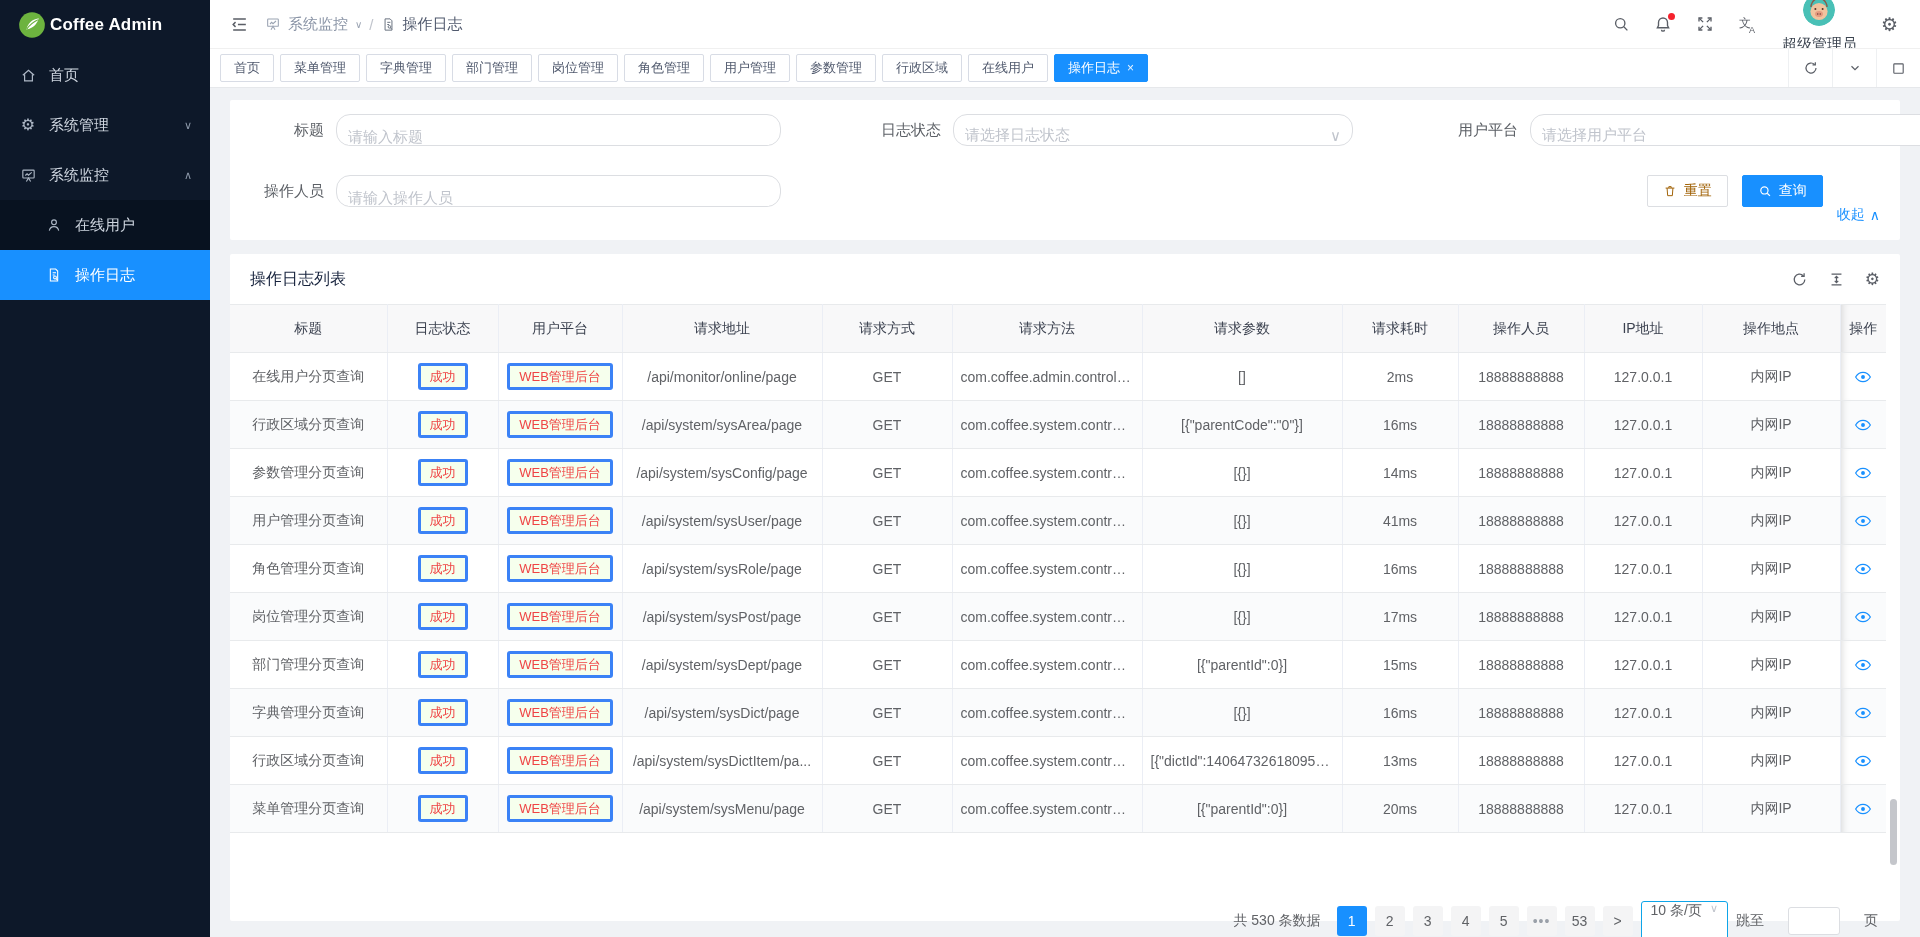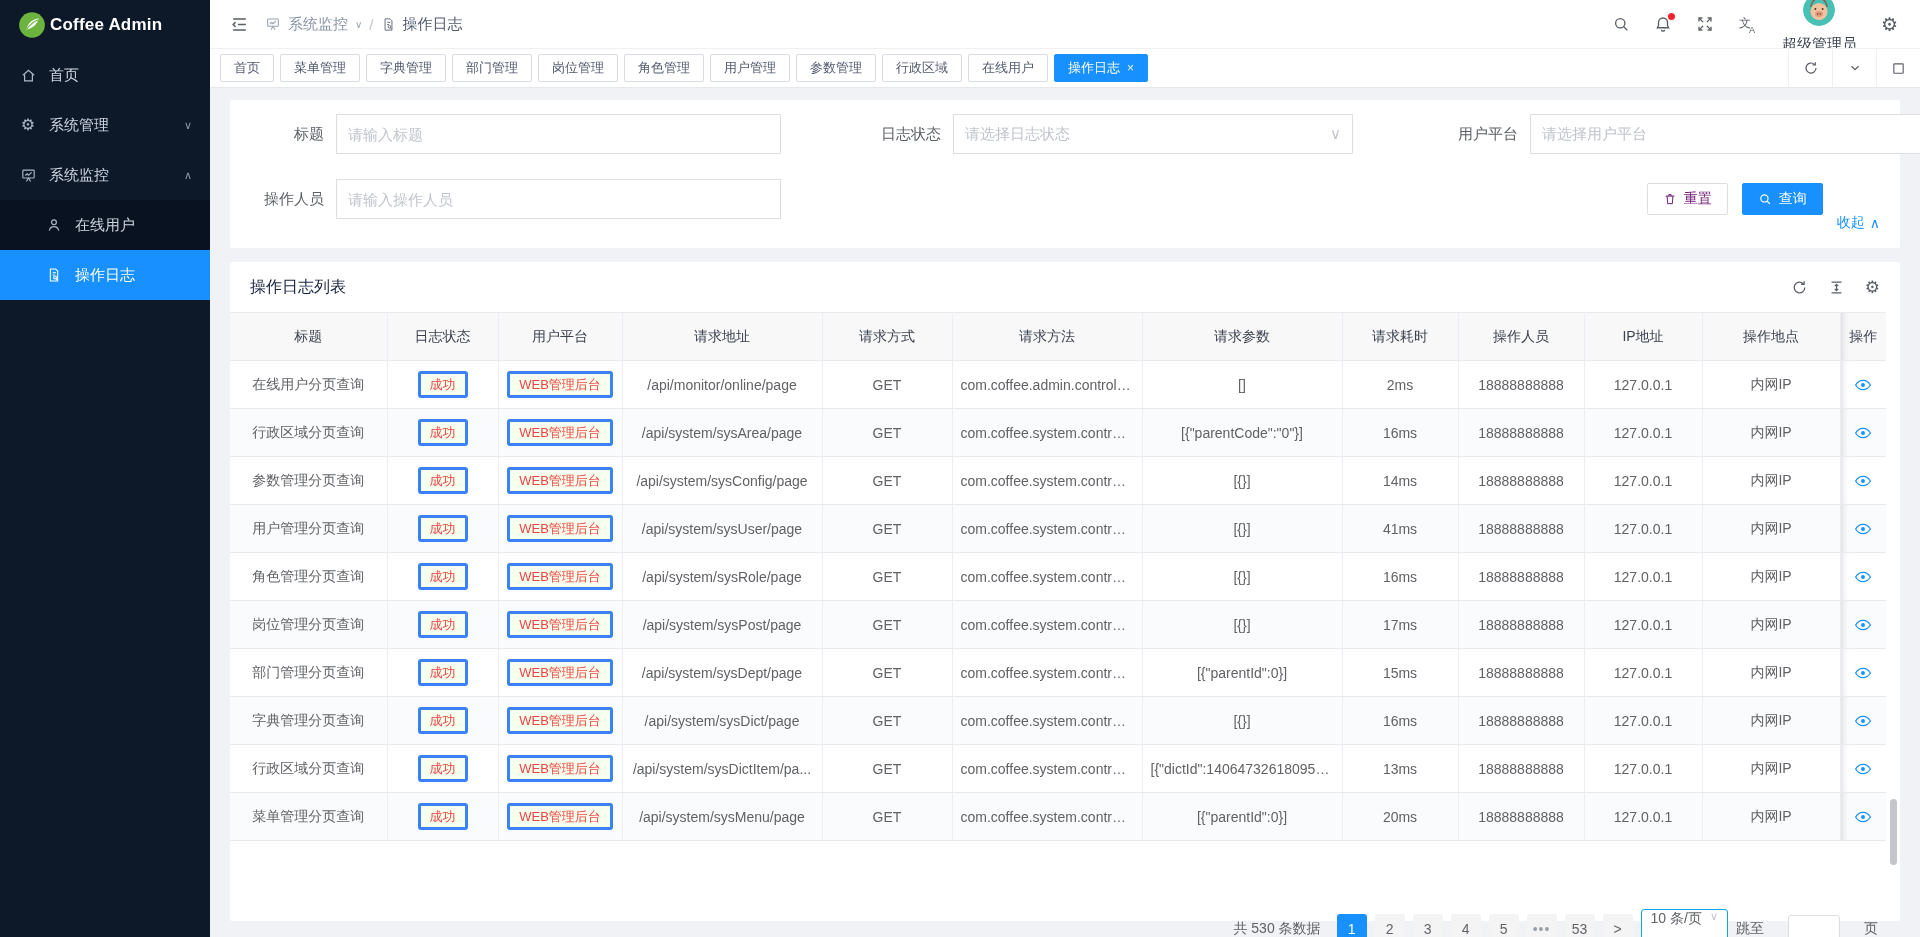--- a/index.html
+++ b/index.html
@@ -46,27 +46,27 @@
   
   .content { flex:1; padding:12px 20px 16px; display:flex; flex-direction:column; gap:14px; min-height:0; }
 
   .card { background:#fff; border-radius:2px; }
 
   .filter-card { padding:14px 20px 4px; flex-shrink:0; }
   .frow { display:flex; align-items:center; margin-bottom:12px; }
   .field { display:flex; align-items:center; }
   .field label { text-align:right; padding-right:12px; font-size:15px; color:#5c6066; white-space:nowrap; }
   .lbl-86 { width:86px; } .lbl-136 { width:136px; } .lbl-141 { width:141px; }
-  .control { height:40px; border:1px solid #dcdee2; border-radius:0; background:#fff; display:flex; align-items:center; padding:0 11px; font-size:15px; color:#c0c4cc; }
+  .control { height:32px; border:1px solid #dcdee2; border-radius:14px; background:#fff; display:flex; align-items:flex-end; padding:0 11px; font-size:15px; color:#c0c4cc; }
   .control input { border:none; outline:none; width:100%; font-size:15px; color:#333; font-family:inherit; }
   .control input::placeholder { color:#c0c4cc; }
   .select .chevd { margin-left:auto; color:#c0c4cc; }
   .w445 { width:445px; } .w400 { width:400px; } .w420 { width:420px; }
   .btns { margin-left:auto; display:flex; align-items:center; gap:14px; }
-  .btn { height:32px; padding:0 15px; border-radius:2px; font-size:14px; display:inline-flex; align-items:center; gap:7px; cursor:pointer; border:1px solid #dcdee2; background:#fff; color:#701a75; font-family:inherit; }
+  .btn { height:32px; padding:0 15px; border-radius:2px; font-size:14px; display:inline-flex; align-items:center; gap:7px; cursor:pointer; border:1px solid #dcdee2; background:#fff; color:#a16207; font-family:inherit; }
   .btn.primary { background:#1890ff; border-color:#1890ff; color:#fff; }
   .link { color:#1890ff; font-size:14px; display:inline-flex; align-items:center; gap:5px; cursor:pointer;margin-top:48px; }
 
   
   .table-card { flex:1; display:flex; flex-direction:column; min-height:0; position:relative; }
   .card-head { height:50px; display:flex; align-items:center; padding:0 20px; font-size:16px; color:#17233d; flex-shrink:0; }
   .card-tools { margin-left:auto; display:flex; gap:20px; color:#515a6e; }
 
   table { width:1656px; table-layout:fixed; border-collapse:collapse; }
   th, td { height:48px; text-align:center; font-size:14px; white-space:nowrap; overflow:hidden; text-overflow:ellipsis; border-bottom:1px solid #e8eaec; border-right:1px solid #ebeef5; padding:0 8px; }

